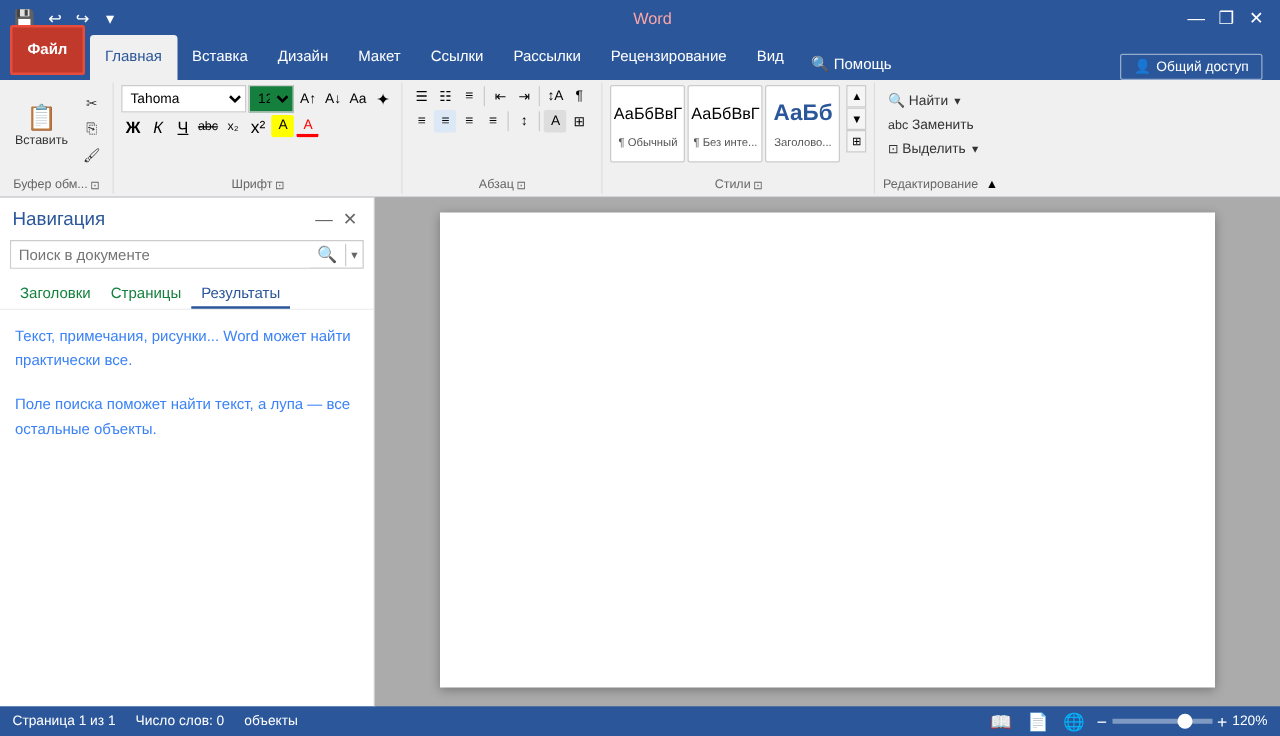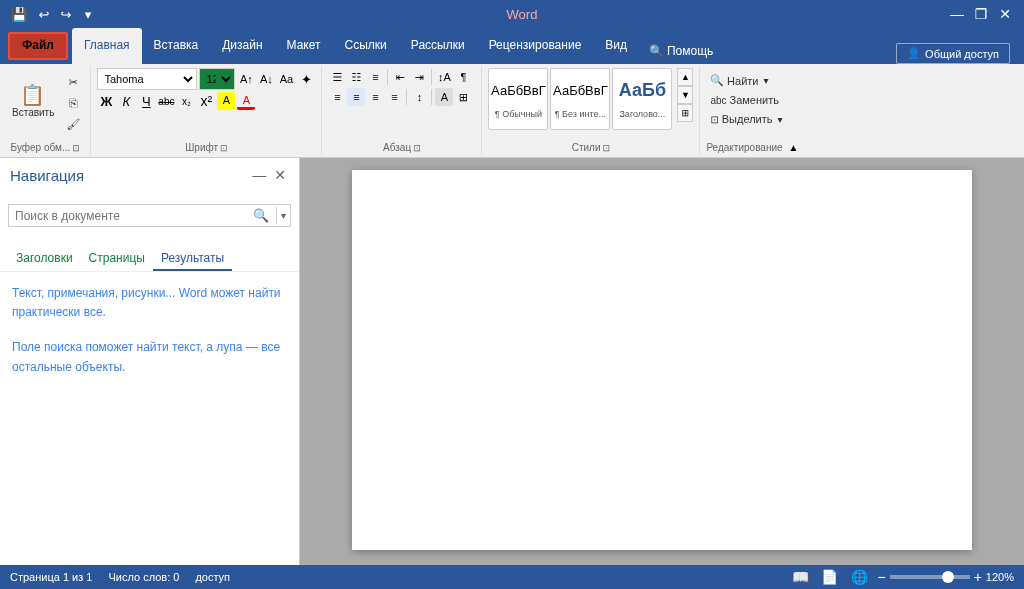--- a/index.html
+++ b/index.html
@@ -54,22 +54,22 @@
     .ribbon-tab.active {
       background: #f0f0f0;
       color: #2b579a;
       border-radius: 3px 3px 0 0;
     }
     .ribbon-tab.file-tab {
       background: #c0392b;
       border: 2px solid #e74c3c;
       border-radius: 2px;
       margin: 2px 4px 4px 8px;
-      height: 28px;
-      color: #000000;
+      height: 40px;
+      color: #ffffff;
       font-weight: bold;
     }
     .ribbon-tab-right { margin-left: auto; display: flex; align-items: center; }
     .share-btn {
       background: #2b579a;
       border: 1px solid rgba(255,255,255,0.5);
       color: white;
       padding: 3px 10px;
       cursor: pointer;
       border-radius: 2px;
@@ -167,21 +167,21 @@
     }
     .nav-header {
       display: flex;
       align-items: center;
       justify-content: space-between;
       padding: 8px 10px 4px;
     }
     .nav-title { color: #2b579a; font-size: 15px; font-weight: 400; }
     .nav-header-btns { display: flex; gap: 2px; }
     .nav-header-btn { background: transparent; border: none; cursor: pointer; color: #666; font-size: 14px; padding: 1px 3px; }
-    .nav-search-bar { display: flex; align-items: center; margin: 16px 8px; border: 1px solid #ccc; background: white; }
+    .nav-search-bar { display: flex; align-items: center; margin: 4px 8px; border: 1px solid #ccc; background: white; }
     .nav-search-input { flex: 1; border: none; outline: none; font-size: 12px; padding: 3px 6px; color: #999; }
     .nav-search-btn { background: transparent; border: none; cursor: pointer; padding: 3px 6px; color: #666; font-size: 13px; }
     .nav-search-dropdown { background: transparent; border: none; border-left: 1px solid #ccc; cursor: pointer; padding: 3px 4px; color: #666; font-size: 10px; }
     .nav-tabs { display: flex; padding: 4px 8px 0; border-bottom: 1px solid #eee; }
     .nav-tab { padding: 4px 8px; cursor: pointer; font-size: 12px; color: #15803d; border-bottom: 2px solid transparent; }
     .nav-tab.active { color: #2b579a; border-bottom: 2px solid #2b579a; font-weight: 500; }
     .nav-content { padding: 12px 12px; color: #3b82f6; font-size: 12px; line-height: 1.6; }
     .nav-content p { margin-bottom: 16px; }
 
     
@@ -424,21 +424,21 @@
   </div>
 
   <div class="doc-area">
     <div class="doc-page"></div>
   </div>
 </div>
 
 <div class="status-bar">
   <span>Страница 1 из 1</span>
   <span>Число слов: 0</span>
-  <span>доступ</span>
+  <span>объекты</span>
   <div class="status-right">
     <button class="view-btn">📖</button>
     <button class="view-btn">📄</button>
     <button class="view-btn">🌐</button>
     <div class="zoom-control">
       <button class="minus-btn">−</button>
       <div class="zoom-slider">
         <div class="zoom-thumb"></div>
       </div>
       <button class="plus-btn">+</button>

